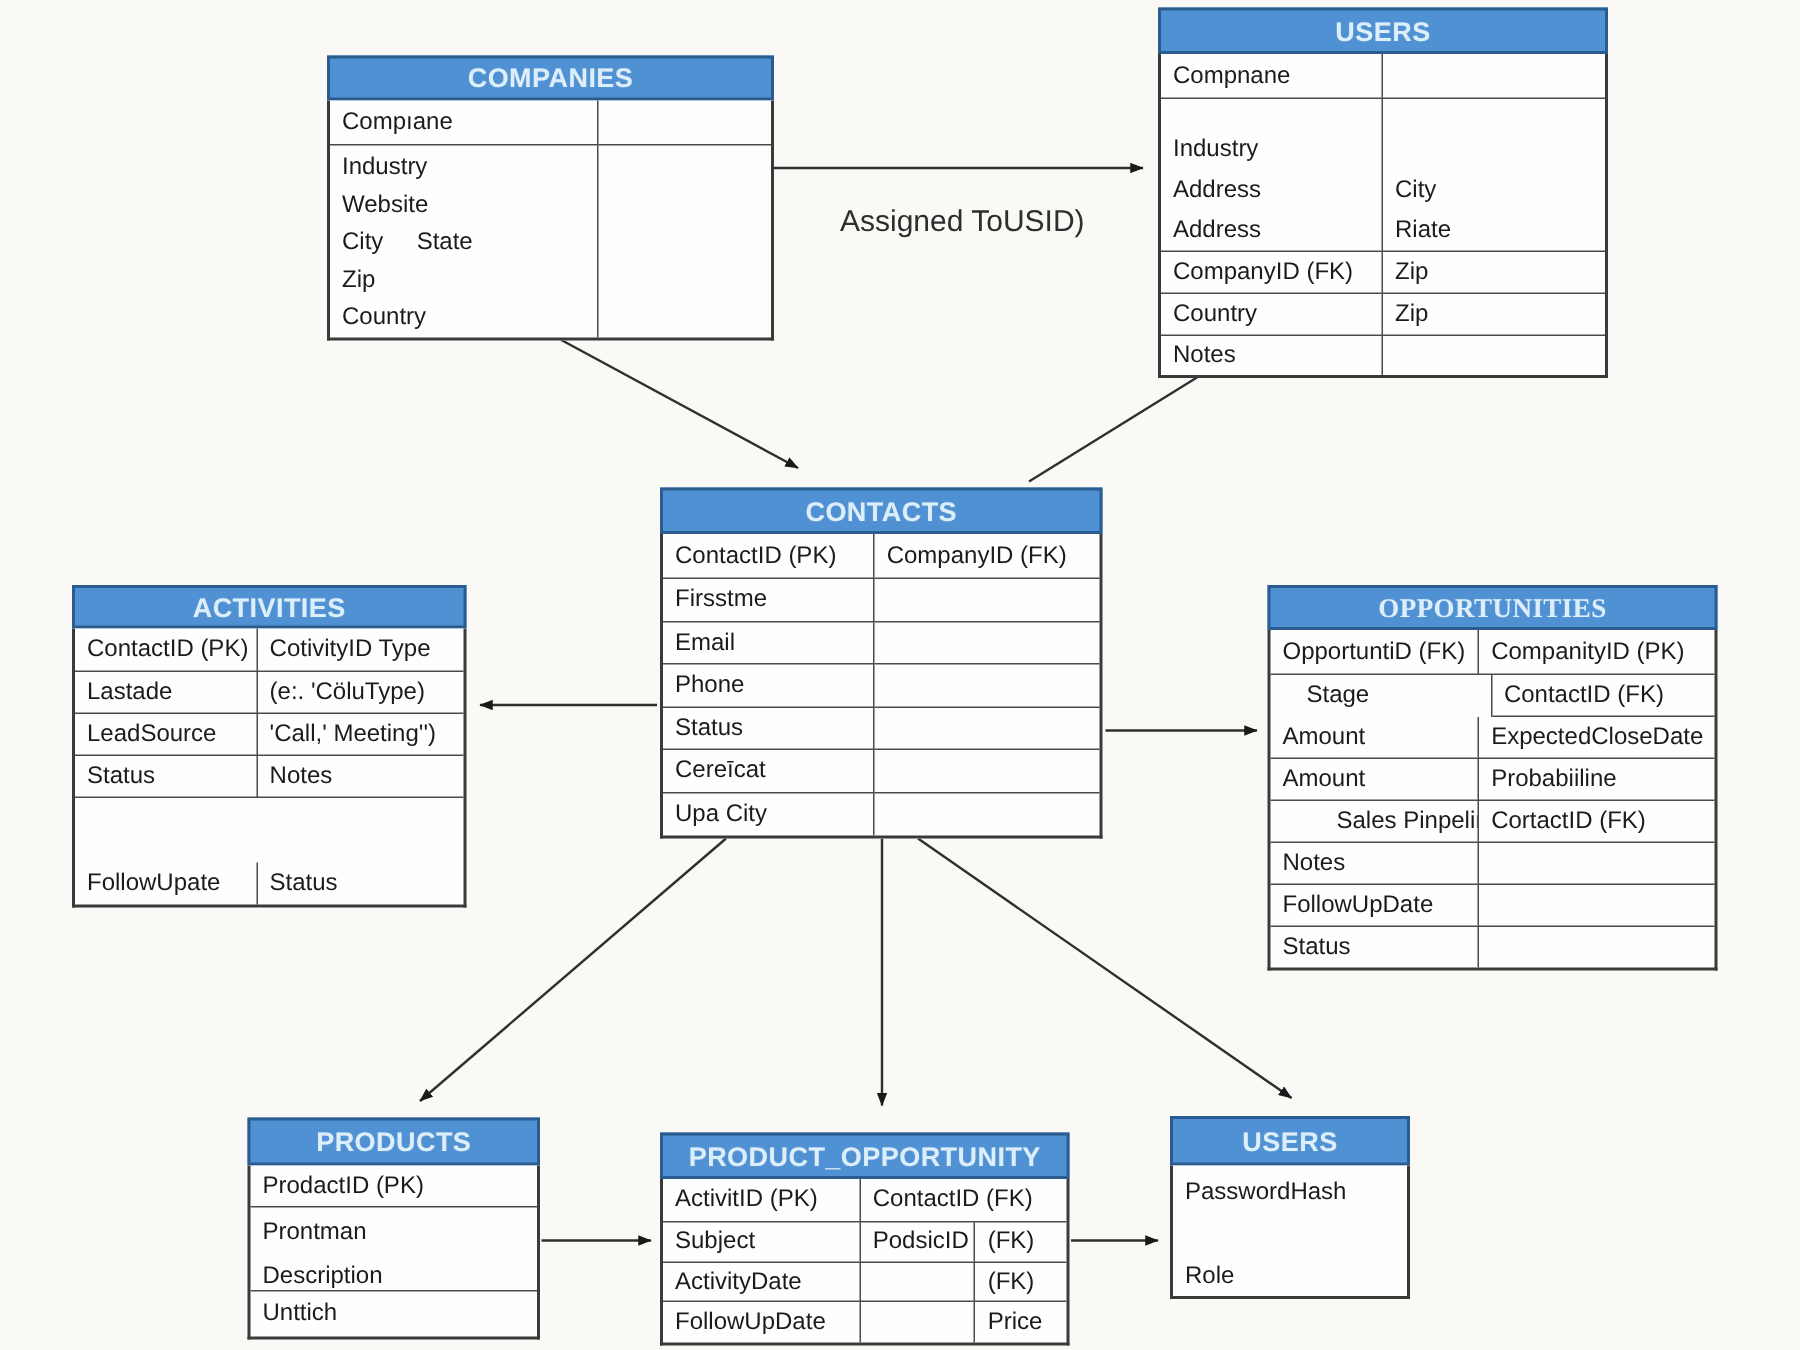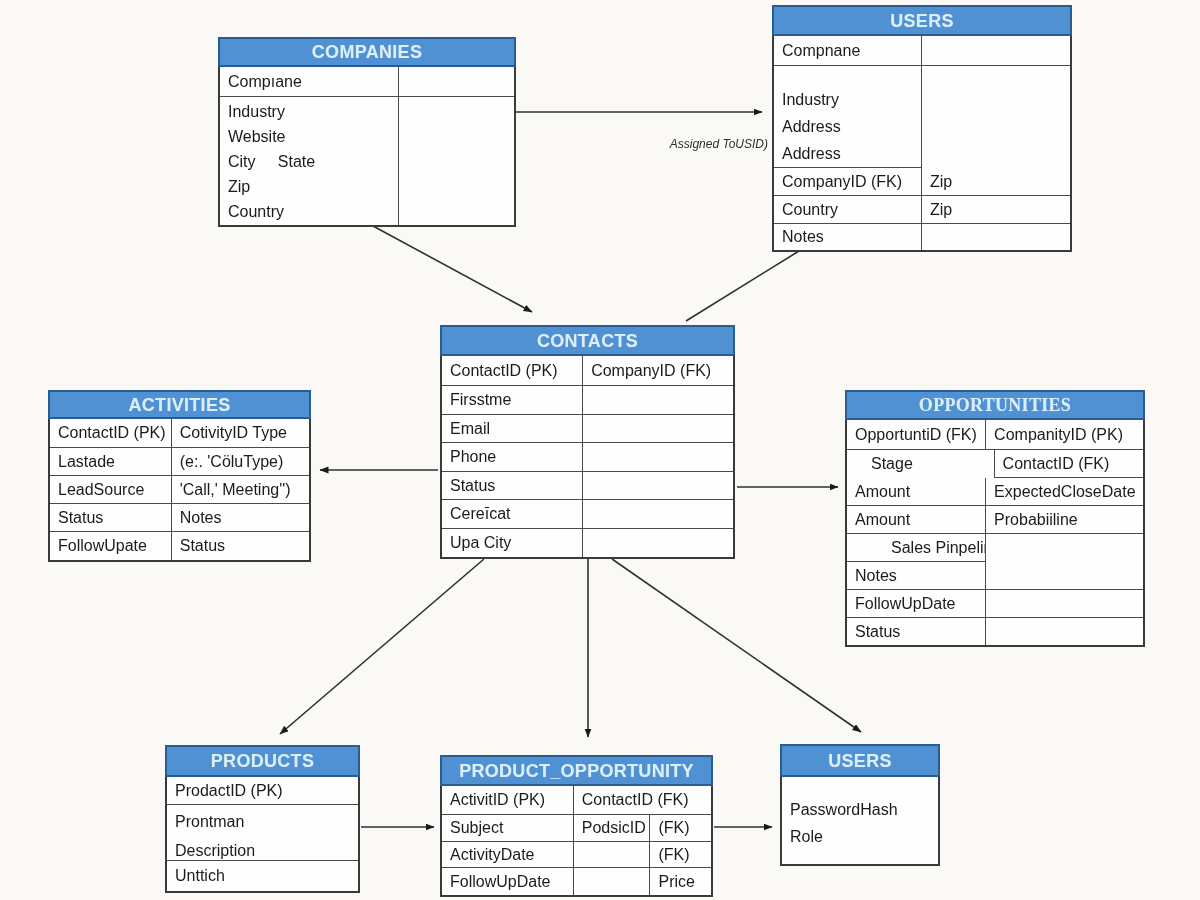--- a/index.html
+++ b/index.html
@@ -19,21 +19,21 @@
   .ebody{background:#fefefe;border:2px solid #3a3a3a;border-top:none;box-sizing:border-box;}
   .erow{display:flex;box-sizing:border-box;}
   .ecell{
     display:flex;flex-direction:column;justify-content:center;
     padding-left:8px;font-size:16px;color:#1b1b1b;
     box-sizing:border-box;overflow:hidden;
   }
   .eline{line-height:26px;white-space:pre;}
   #assigned-label{
     position:absolute;left:560px;top:137px;width:208px;
-    text-align:right;font-size:12px;color:#2e2e2e;font-style:italic;
+    text-align:left;font-size:20px;color:#2e2e2e;
   }
 </style>
 </head>
 <body>
 
 <div id="canvas">
   <svg id="arrows-layer" width="1200" height="900" viewBox="0 0 1200 900">
     <defs>
       <marker id="arrowhead" markerWidth="10" markerHeight="8" refX="8.5" refY="3.5" orient="auto" markerUnits="userSpaceOnUse">
         <path d="M0,0 L9,3.5 L0,7 Z" fill="#1a1a1a"></path>
@@ -86,20 +86,24 @@
             <div class="ecell" style="width: 50%; border-bottom: 1px solid rgb(74, 74, 74);">
               <div class="eline"></div>
             </div>
           </div>
           <div class="erow" style="height: 102px;">
             <div class="ecell" style="width: 50%; border-right: 1px solid rgb(74, 74, 74); border-bottom: 1px solid rgb(74, 74, 74); justify-content: flex-start; padding-top: 20px;">
               <div class="eline" style="line-height: 27px;">Industry</div>
               <div class="eline" style="line-height: 27px;">Address</div>
               <div class="eline" style="line-height: 27px;">Address</div>
             </div>
+            <div class="ecell" style="width: 50%; border-bottom: 1px solid rgb(74, 74, 74); justify-content: flex-start; padding-top: 47px;">
+              <div class="eline" style="line-height: 27px;">City</div>
+              <div class="eline" style="line-height: 27px;">Riate</div>
+            </div>
           </div>
           <div class="erow" style="height: 28px;">
             <div class="ecell" style="width: 50%; border-right: 1px solid rgb(74, 74, 74); border-bottom: 1px solid rgb(74, 74, 74);">
               <div class="eline">CompanyID (FK)</div>
             </div>
             <div class="ecell" style="width: 50%; border-bottom: 1px solid rgb(74, 74, 74);">
               <div class="eline">Zip</div>
             </div>
           </div>
           <div class="erow" style="height: 28px;">
@@ -209,21 +213,21 @@
             </div>
           </div>
           <div class="erow" style="height: 28px;">
             <div class="ecell" style="width: 47%; border-right: 1px solid rgb(74, 74, 74); border-bottom: 1px solid rgb(74, 74, 74);">
               <div class="eline">Status</div>
             </div>
             <div class="ecell" style="width: 53%; border-bottom: 1px solid rgb(74, 74, 74);">
               <div class="eline">Notes</div>
             </div>
           </div>
-          <div class="erow" style="height: 28px;">
+          <div class="erow" style="height: 28px; margin-top: 43px;">
             <div class="ecell" style="width: 47%; border-right: 1px solid rgb(74, 74, 74);">
               <div class="eline">FollowUpate</div>
             </div>
             <div class="ecell" style="width: 53%;">
               <div class="eline">Status</div>
             </div>
           </div>
         </div>
       </div>
       <div class="etable" style="left: 845px; top: 390px; width: 300px;">
@@ -257,20 +261,23 @@
             <div class="ecell" style="width: 47%; border-right: 1px solid rgb(74, 74, 74); border-bottom: 1px solid rgb(74, 74, 74);">
               <div class="eline">Amount</div>
             </div>
             <div class="ecell" style="width: 53%; border-bottom: 1px solid rgb(74, 74, 74);">
               <div class="eline">Probabiiline</div>
             </div>
           </div>
           <div class="erow" style="height: 28px;">
             <div class="ecell" style="width: 47%; border-right: 1px solid rgb(74, 74, 74); border-bottom: 1px solid rgb(74, 74, 74); padding-left: 44px;">
               <div class="eline">Sales Pinpeline</div>
+            </div>
+            <div class="ecell" style="width: 53%; border-bottom: 1px solid rgb(74, 74, 74);">
+              <div class="eline">CortactID (FK)</div>
             </div>
           </div>
           <div class="erow" style="height: 28px;">
             <div class="ecell" style="width: 47%; border-right: 1px solid rgb(74, 74, 74); border-bottom: 1px solid rgb(74, 74, 74);">
               <div class="eline">Notes</div>
             </div>
             <div class="ecell" style="width: 53%; border-bottom: 1px solid rgb(74, 74, 74);">
               <div class="eline"></div>
             </div>
           </div>
@@ -356,21 +363,21 @@
             <div class="ecell" style="width: 22.5%;">
               <div class="eline">Price</div>
             </div>
           </div>
         </div>
       </div>
       <div class="etable" style="left: 780px; top: 744px; width: 160px;">
         <div class="ehead" style="height: 33px; line-height: 30px;">USERS</div>
         <div class="ebody">
           <div class="erow" style="height: 87px;">
-            <div class="ecell" style="width: 100%; justify-content: center; padding-top: 4px;">
+            <div class="ecell" style="width: 100%; justify-content: space-between; padding-top: 4px;">
               <div class="eline" style="line-height: 27px;">PasswordHash</div>
               <div class="eline" style="line-height: 27px;">Role</div>
             </div>
           </div>
         </div>
       </div>
     </div>
   <div id="assigned-label">Assigned ToUSID)</div>
 </div>
 

